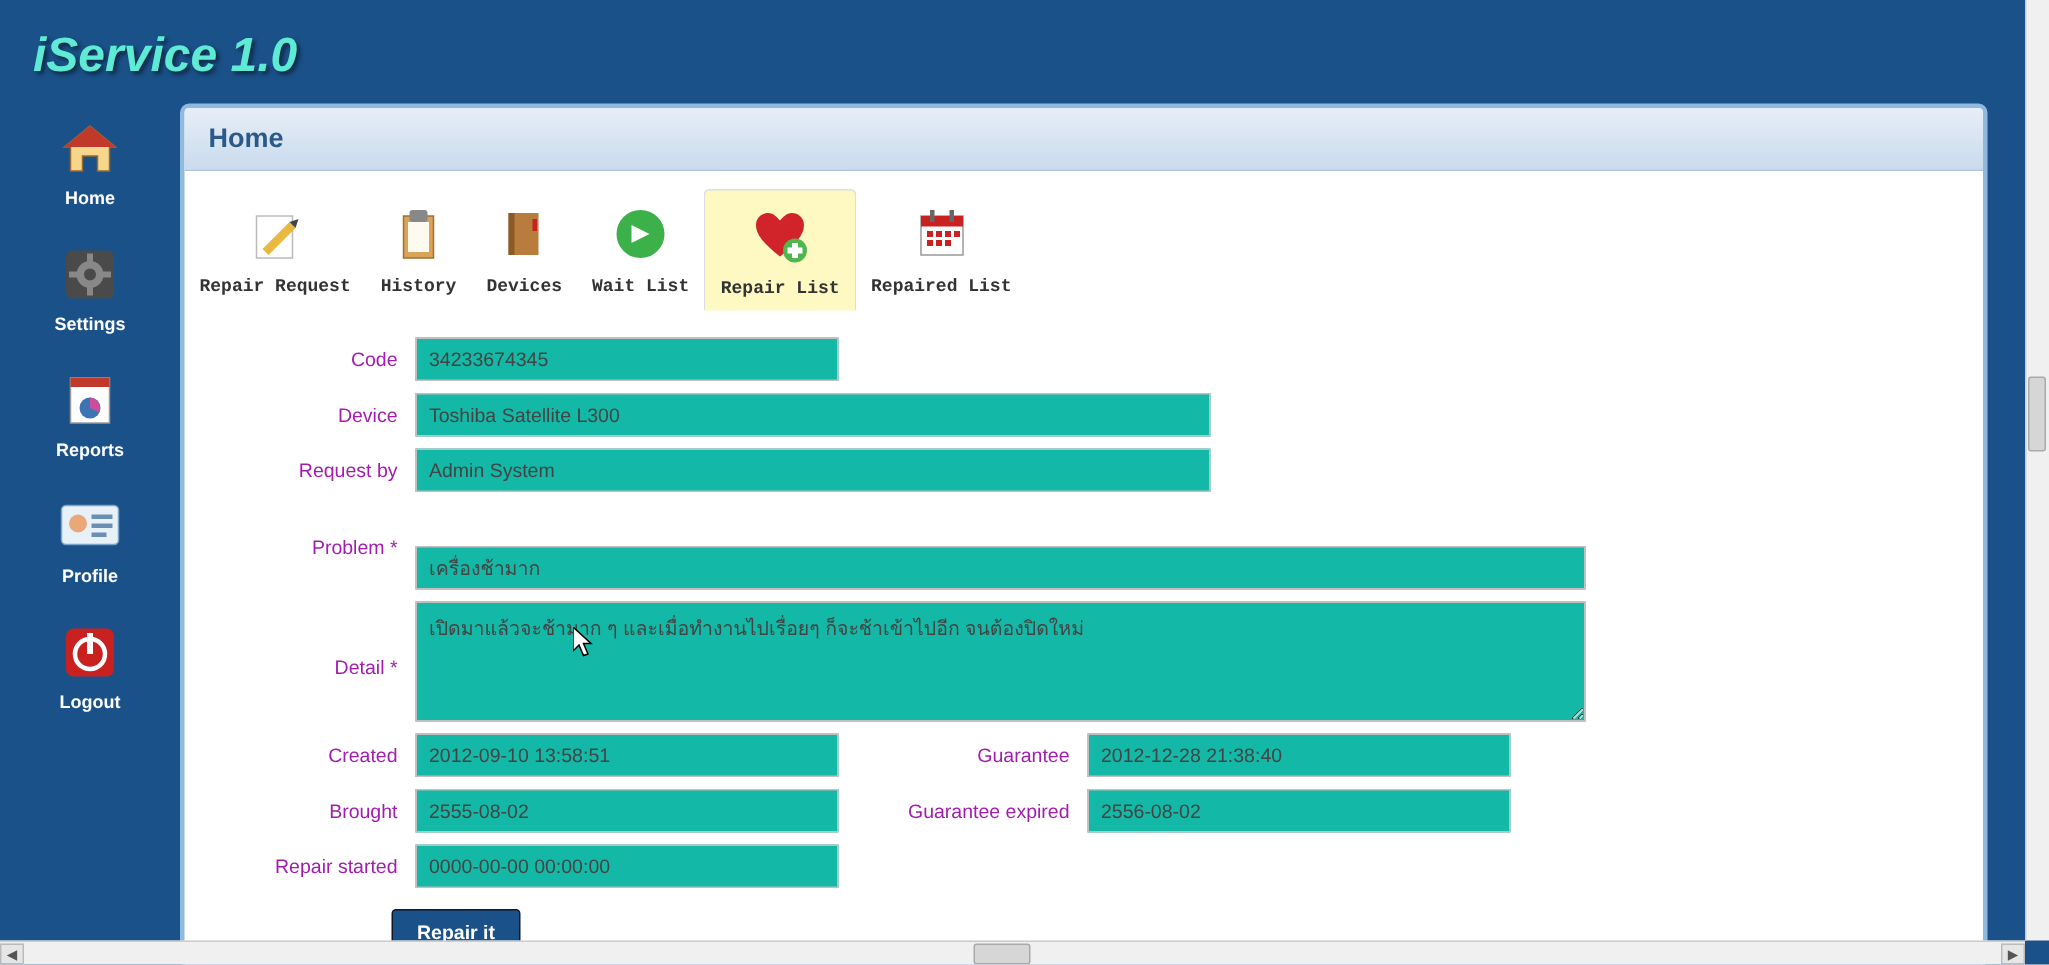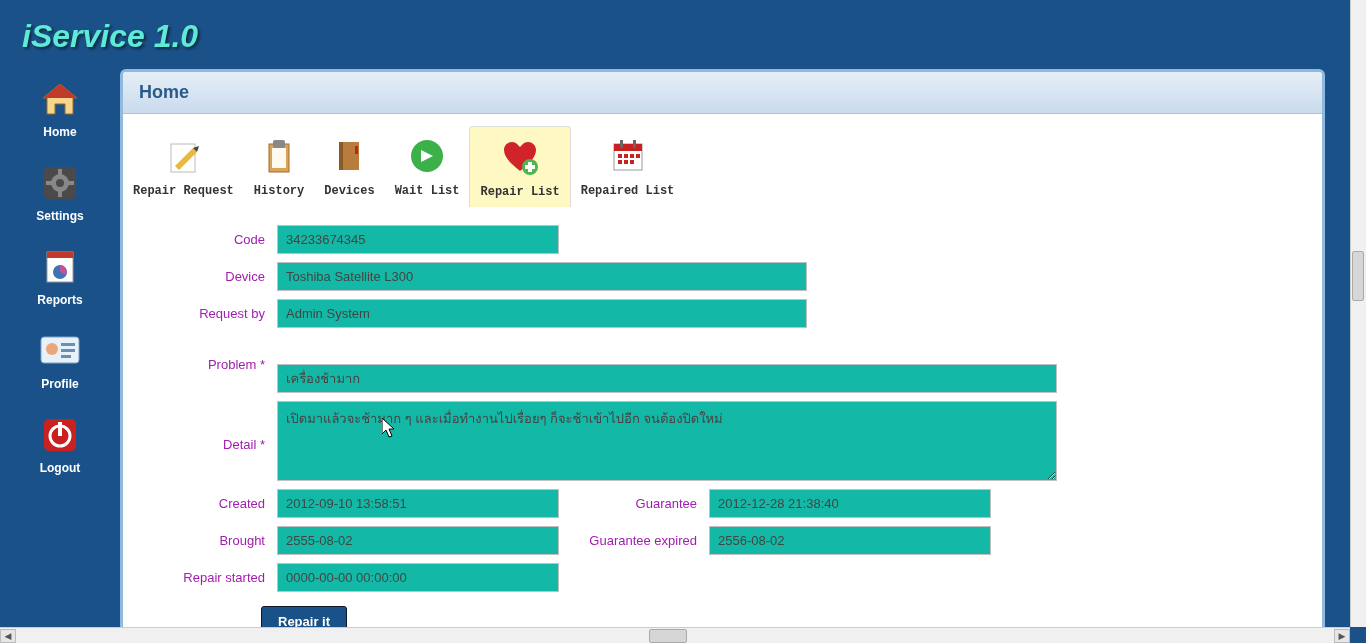--- a/index.html
+++ b/index.html
@@ -100,21 +100,21 @@
 }
 .form-area {
   padding: 18px 24px;
 }
 .form-row {
   display: flex;
   align-items: flex-start;
   margin-bottom: 8px;
 }
 .form-row.double {
-  gap: 20px;
+  gap: 36px;
 }
 .form-group {
   display: flex;
   align-items: center;
 }
 .form-label {
   width: 120px;
   text-align: right;
   padding-right: 12px;
   font-size: 13px;

